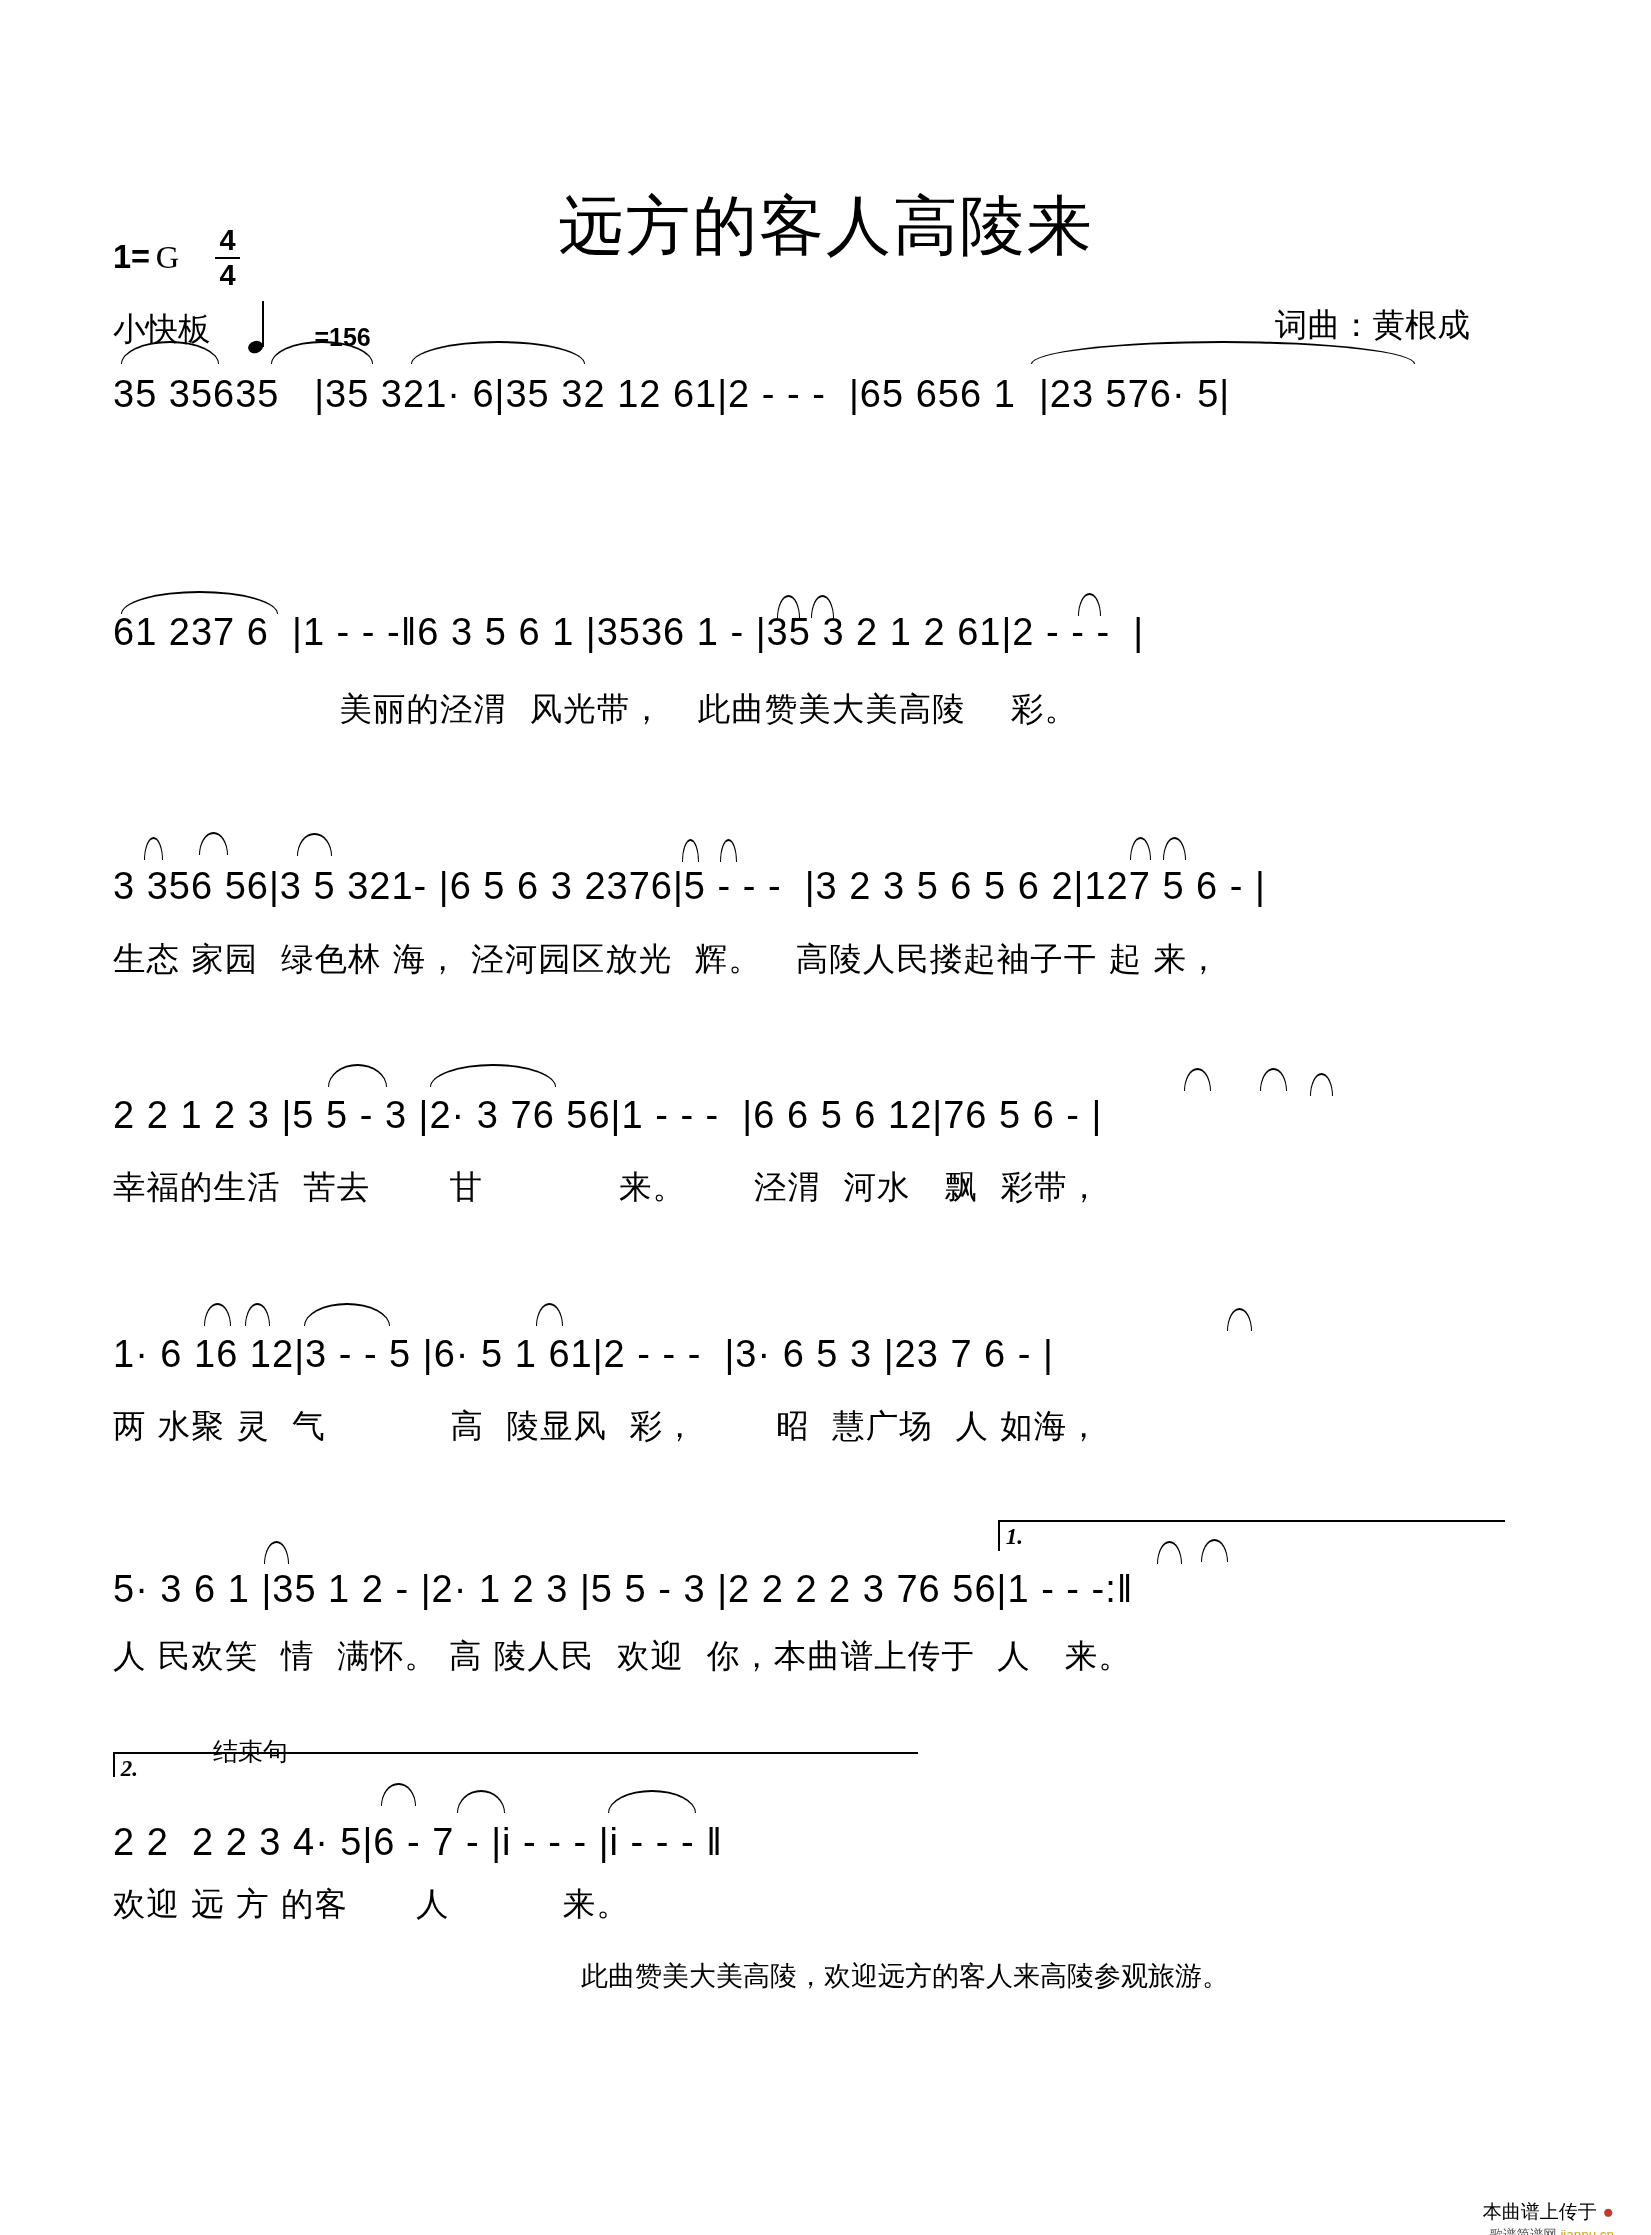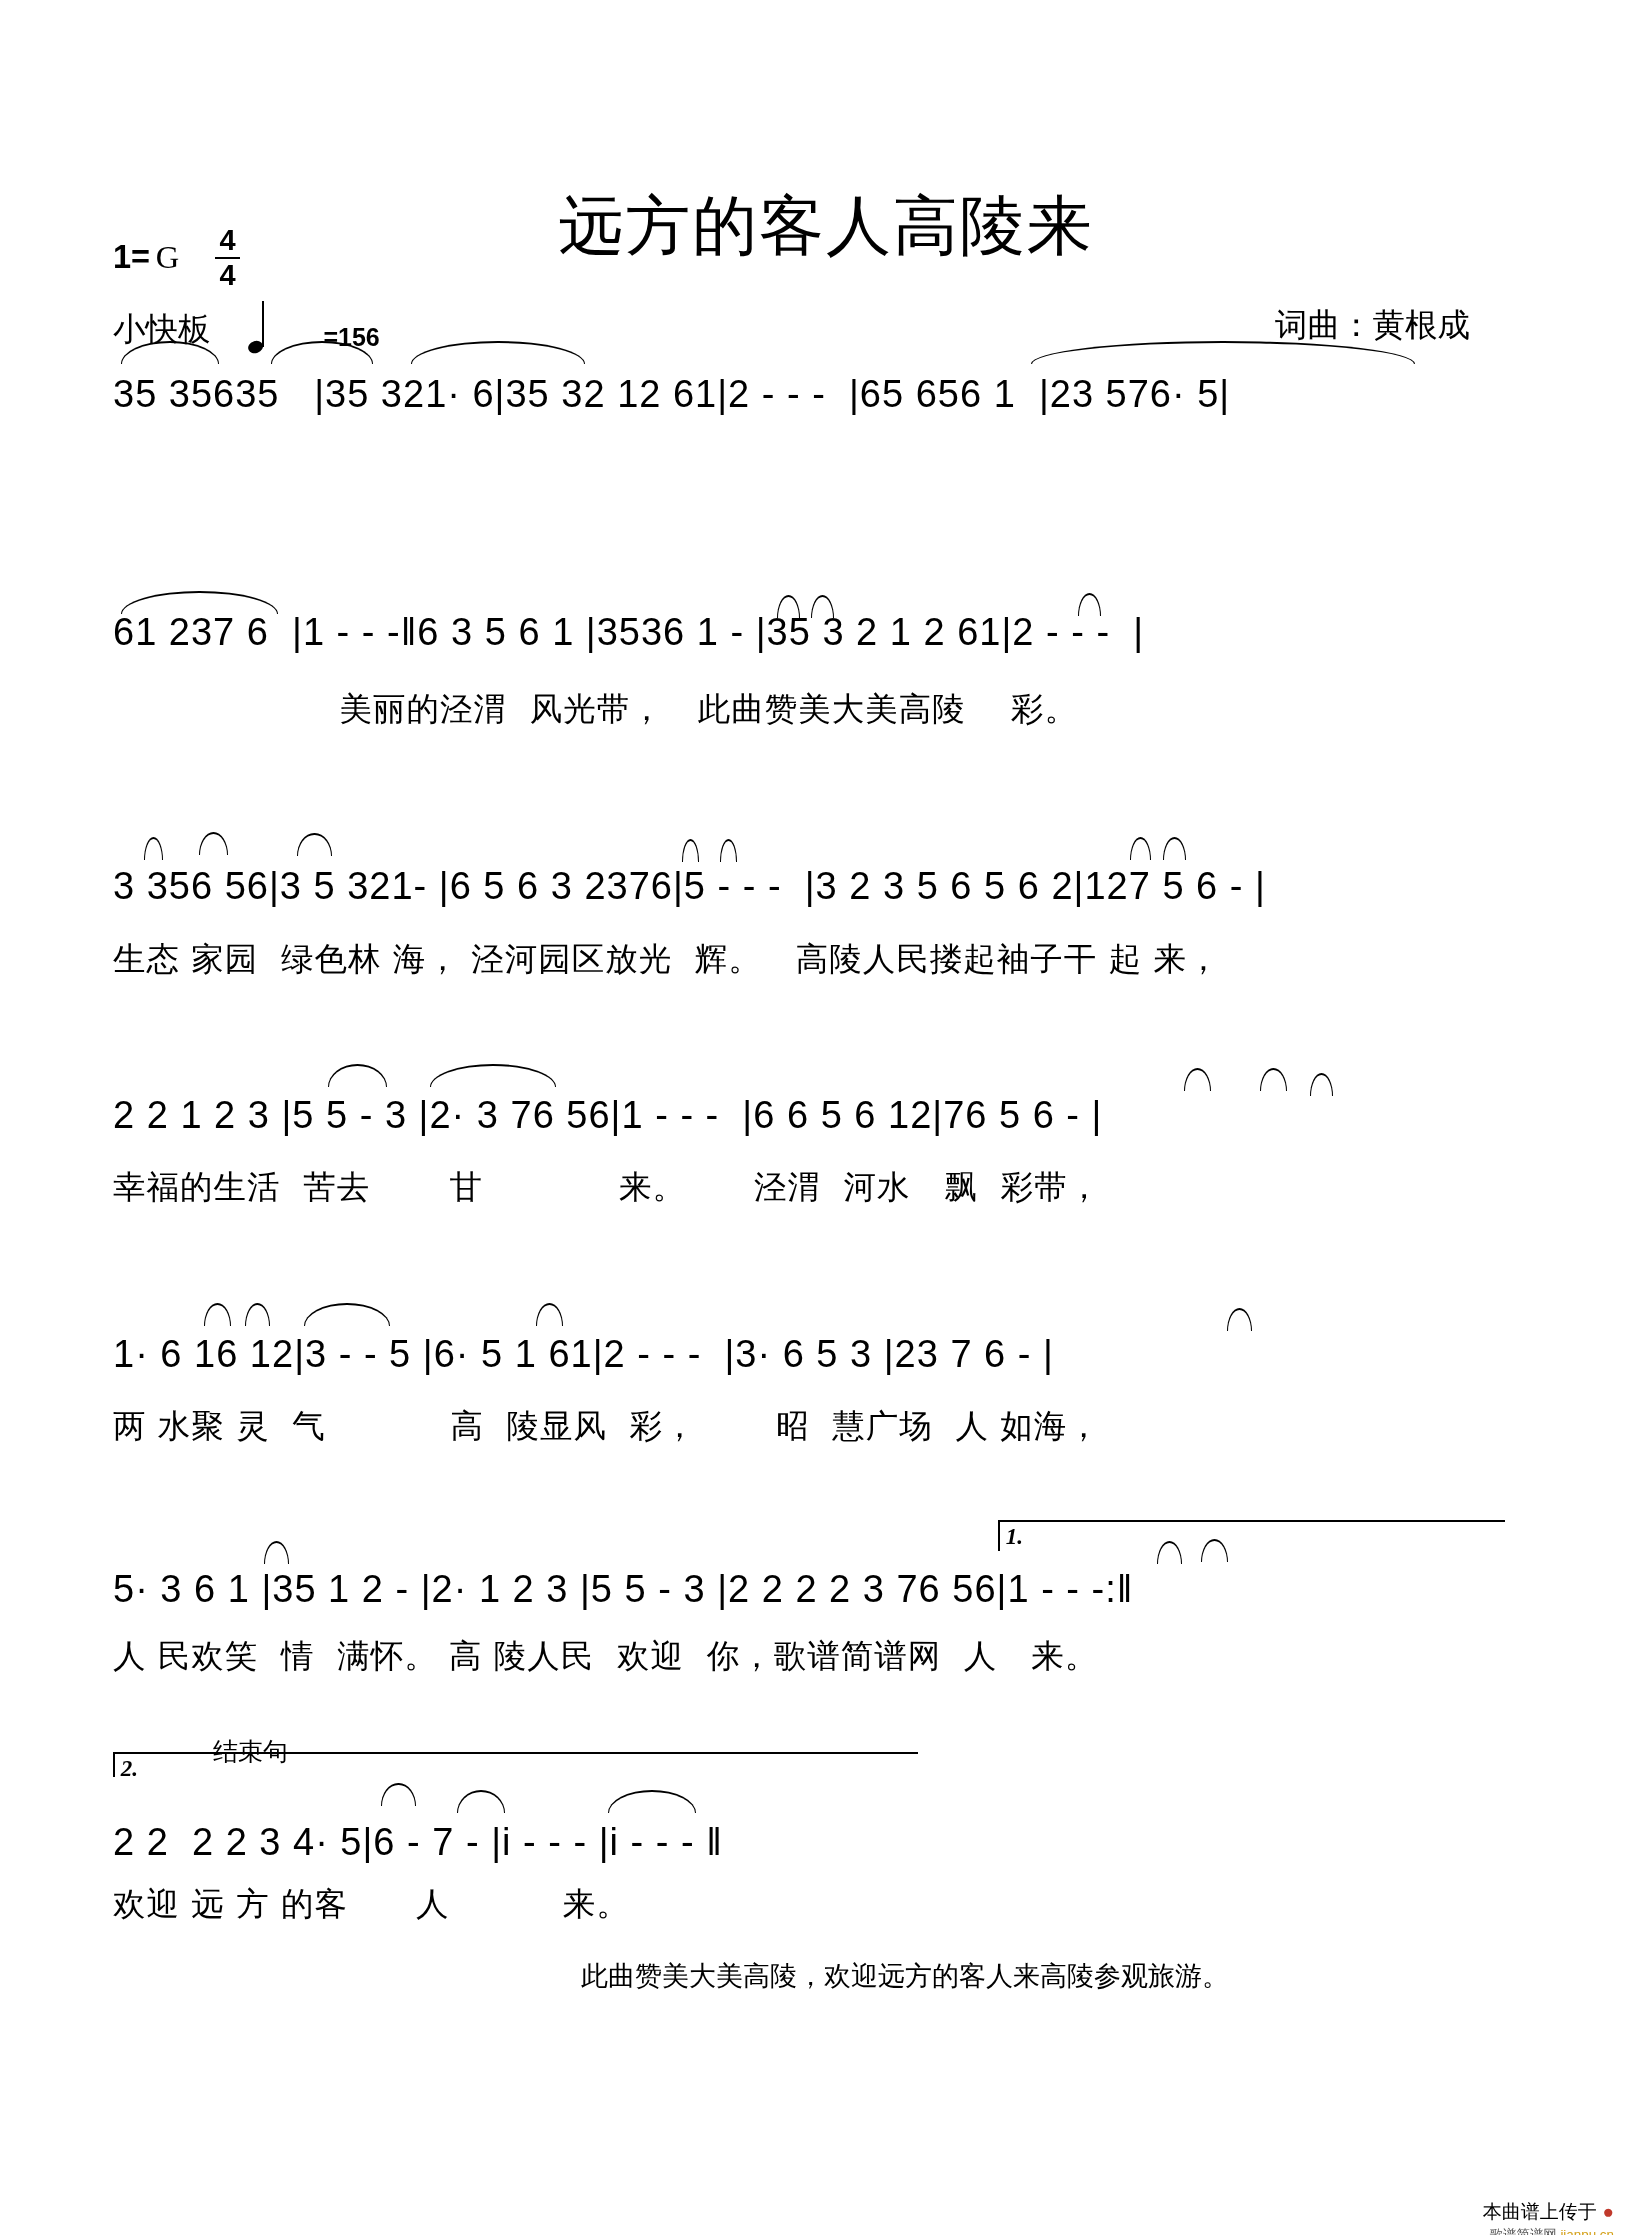--- a/index.html
+++ b/index.html
@@ -10,21 +10,21 @@
   .key { position: absolute; left: 113px; top: 239px; font-size: 32.5px; font-weight: bold; }
   .key .g { font-family: "Liberation Serif", serif; font-weight: normal; margin-left: 5.7px; }
   .timesig { position: absolute; left: 215px; top: 226px; width: 25px; text-align: center;
              font-family: "Liberation Sans", sans-serif; font-weight: bold; font-size: 29px; line-height: 29px; }
   .timesig .bar { border-top: 2.9px solid #000; margin: 1.9px 0; }
   .tempo { position: absolute; left: 113px; top: 304px; font-size: 32.5px;
            font-family: "DejaVu Serif", serif; display: flex; align-items: flex-end; gap: 36px; }
   .tempo .note { display: inline-block; position: relative; width: 19px; height: 48px; margin-left: 1.9px; }
   .tempo .note .head { position: absolute; bottom: 0; left: 0; width: 15.3px; height: 11.5px; background: #000; border-radius: 50%; transform: rotate(-20deg); }
   .tempo .note .stem { position: absolute; bottom: 4.8px; left: 13.4px; width: 1.9px; height: 46px; background: #000; }
-  .tempo .bpm { font-family: "Liberation Sans", sans-serif; font-weight: bold; font-size: 25px; margin-left: 20px; }
+  .tempo .bpm { font-family: "Liberation Sans", sans-serif; font-weight: bold; font-size: 25px; margin-left: 11px; }
   .composer { position: absolute; right: 182px; top: 304px; font-size: 32.5px; font-family: "DejaVu Serif", serif; }
 
   .line { position: absolute; left: 113px; width: 1376px; }
   .notes { position: absolute; left: 0; font-family: "Liberation Sans", sans-serif; font-weight: normal;
            font-size: 38px; white-space: pre; letter-spacing: 1px; }
   .lyrics { position: absolute; left: 0; font-family: "DejaVu Serif", serif; font-size: 32.5px; white-space: pre; letter-spacing: 1px; }
   .slur { position: absolute; border-top: 2.9px solid #000; border-radius: 50% 50% 0 0 / 100% 100% 0 0; height: 21px; border-left: 1.9px solid #000; border-right: 1.9px solid #000; border-bottom: none; }
   .volta { position: absolute; border-top: 2.9px solid #000; border-left: 2.9px solid #000; height: 29px; }
   .volta-label { position: absolute; left: 5.7px; top: 1.9px; font-family: "Liberation Serif", serif; font-style: italic; font-weight: bold; font-size: 23px; }
   .ending-label { position: absolute; font-family: "DejaVu Serif", serif; font-size: 25px; }
@@ -109,21 +109,21 @@
 </div>
 
 <div class="line" style="top:1520px;">
   <div class="volta" style="left:885px;top:0px;width:505px;">
     <span class="volta-label">1.</span>
   </div>
   <div class="slur" style="left:151px;top:21px;width:23px;"></div>
   <div class="slur" style="left:1044px;top:21px;width:23px;"></div>
   <div class="slur" style="left:1088px;top:19px;width:25px;"></div>
   <div class="notes" style="top:48px;">5· 3 6 1 |35 1 2 - |2· 1 2 3 |5 5 - 3 |2 2 2 2 3 76 56|1 - - -:‖</div>
-  <div class="lyrics" style="top:115px;">人 民欢笑  情  满怀。 高 陵人民  欢迎  你，歌谱简谱网  人   来。</div>
+  <div class="lyrics" style="top:115px;">人 民欢笑  情  满怀。 高 陵人民  欢迎  你，本曲谱上传于  人   来。</div>
 </div>
 
 <div class="line" style="top:1735px;">
   <div class="volta" style="left:0;top:17px;width:803px;height:23px;">
     <span class="volta-label">2.</span>
   </div>
   <div class="ending-label" style="left:100px;top:0px;">结束句</div>
   <div class="slur" style="left:268px;top:48px;width:32.5px;"></div>
   <div class="slur" style="left:344px;top:55px;width:46px;"></div>
   <div class="slur" style="left:495px;top:55px;width:86px;"></div>

